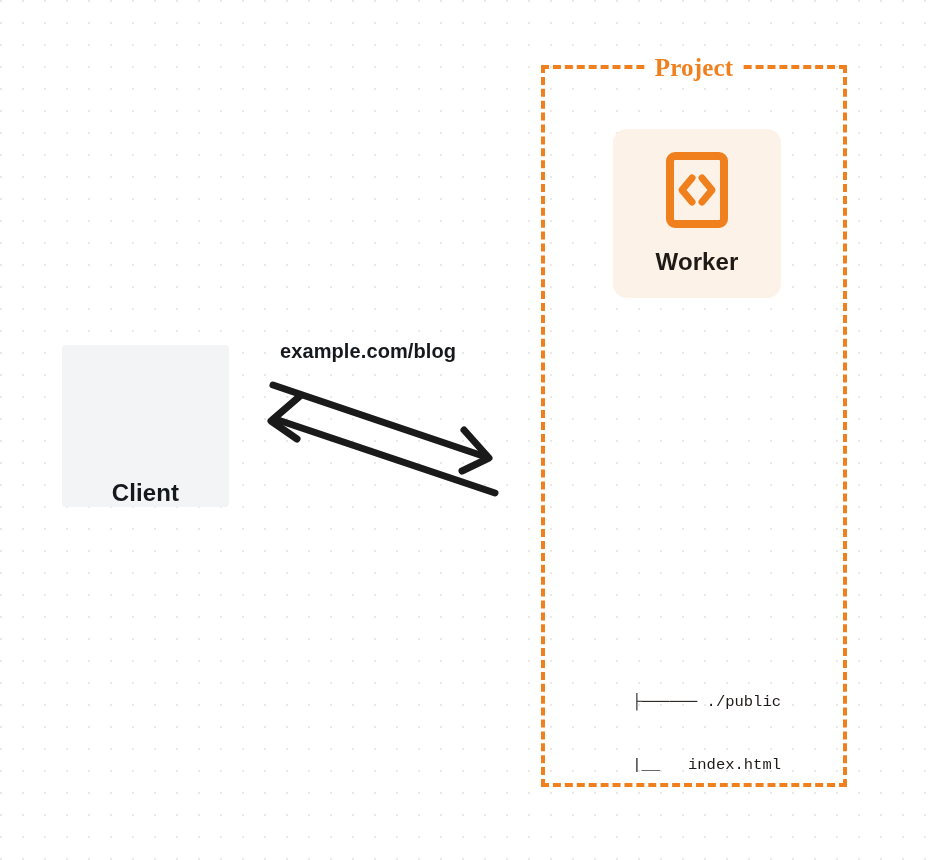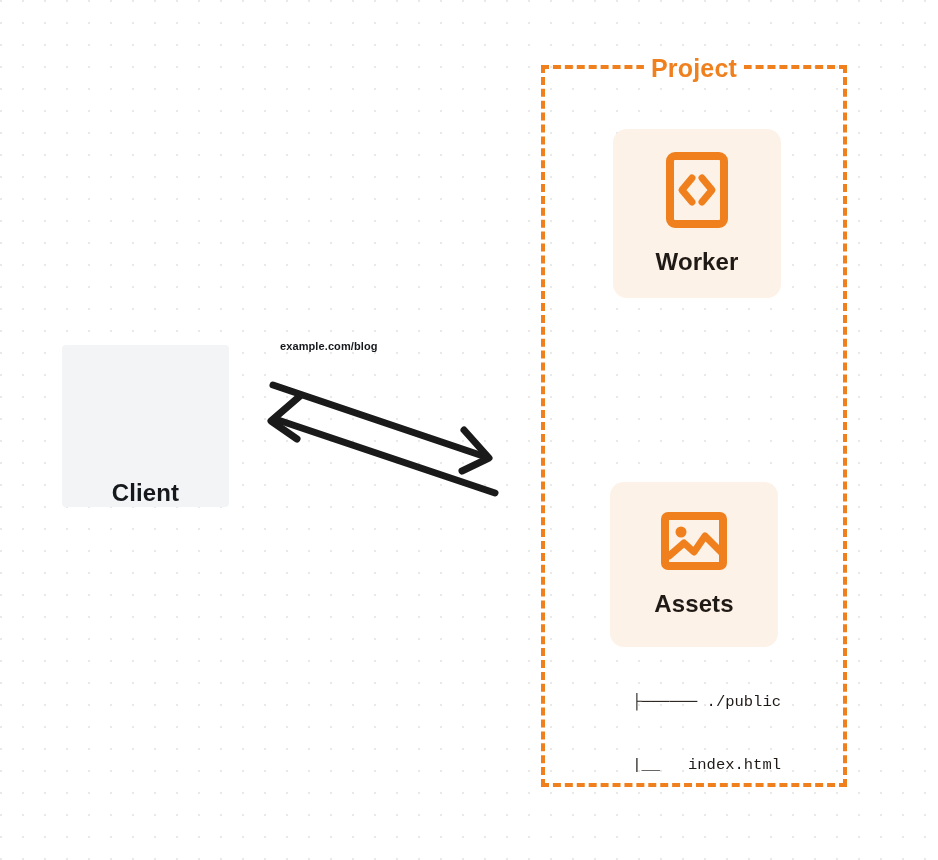--- a/index.html
+++ b/index.html
@@ -36,21 +36,21 @@
     top: -16px;
     transform: translateX(-50%);
     background: #ffffff;
     padding: 0 7px;
     color: #F0801E;
     font-size: 25px;
     font-weight: 700;
     line-height: 30px;
     white-space: nowrap;
     letter-spacing: 0.2px;
-    font-family: Liberation Sans, sans-serif;
+    font-family: Liberation Serif, serif;
   }
 
   
   .node-card {
     position: absolute;
     box-sizing: border-box;
     background: #FDF2E7;
     border-radius: 14px;
     display: flex;
     flex-direction: column;
@@ -126,21 +126,21 @@
     left: 0;
     top: 0;
     width: 938px;
     height: 860px;
     pointer-events: none;
   }
   #request-label {
     position: absolute;
     left: 280px;
     top: 340px;
-    font-size: 11px;
+    font-size: 20px;
     font-weight: 700;
     color: #15181C;
     letter-spacing: 0.1px;
     white-space: nowrap;
     font-family: "Liberation Sans", sans-serif;
   }
 </style>
 </head>
 <body>
 
@@ -173,30 +173,20 @@
     <span class="card-icon">
       <svg width="62" height="76" viewBox="0 0 62 76" xmlns="http://www.w3.org/2000/svg">
         <rect x="4" y="4" width="54" height="68" rx="5" ry="5" fill="none" stroke="#F0801E" stroke-width="8"></rect>
         <polyline points="26,26 16,38 26,50" fill="none" stroke="#F0801E" stroke-width="7" stroke-linecap="round" stroke-linejoin="round"></polyline>
         <polyline points="36,26 46,38 36,50" fill="none" stroke="#F0801E" stroke-width="7" stroke-linecap="round" stroke-linejoin="round"></polyline>
       </svg>
     </span>
     <span class="card-title">Worker</span>
   </div>
 
-  <div id="assets-card" class="node-card">
-    <span class="card-icon">
-      <svg width="66" height="58" viewBox="0 0 66 58" xmlns="http://www.w3.org/2000/svg">
-        <rect x="4" y="4" width="58" height="50" rx="3" ry="3" fill="none" stroke="#F0801E" stroke-width="8"></rect>
-        <circle cx="20" cy="20" r="5.5" fill="#F0801E"></circle>
-        <polyline points="8,44 23,31 33,40 44,24 62,42" fill="none" stroke="#F0801E" stroke-width="7" stroke-linecap="round" stroke-linejoin="round"></polyline>
-      </svg>
-    </span>
-    <span class="card-title">Assets</span>
-  </div>
 
   <div id="assets-file-tree">
     <span class="tree-line">├────── ./public</span>
     <span class="tree-line">      |__   index.html</span>
     
   </div>
 
 </div>
 
 </body></html>

